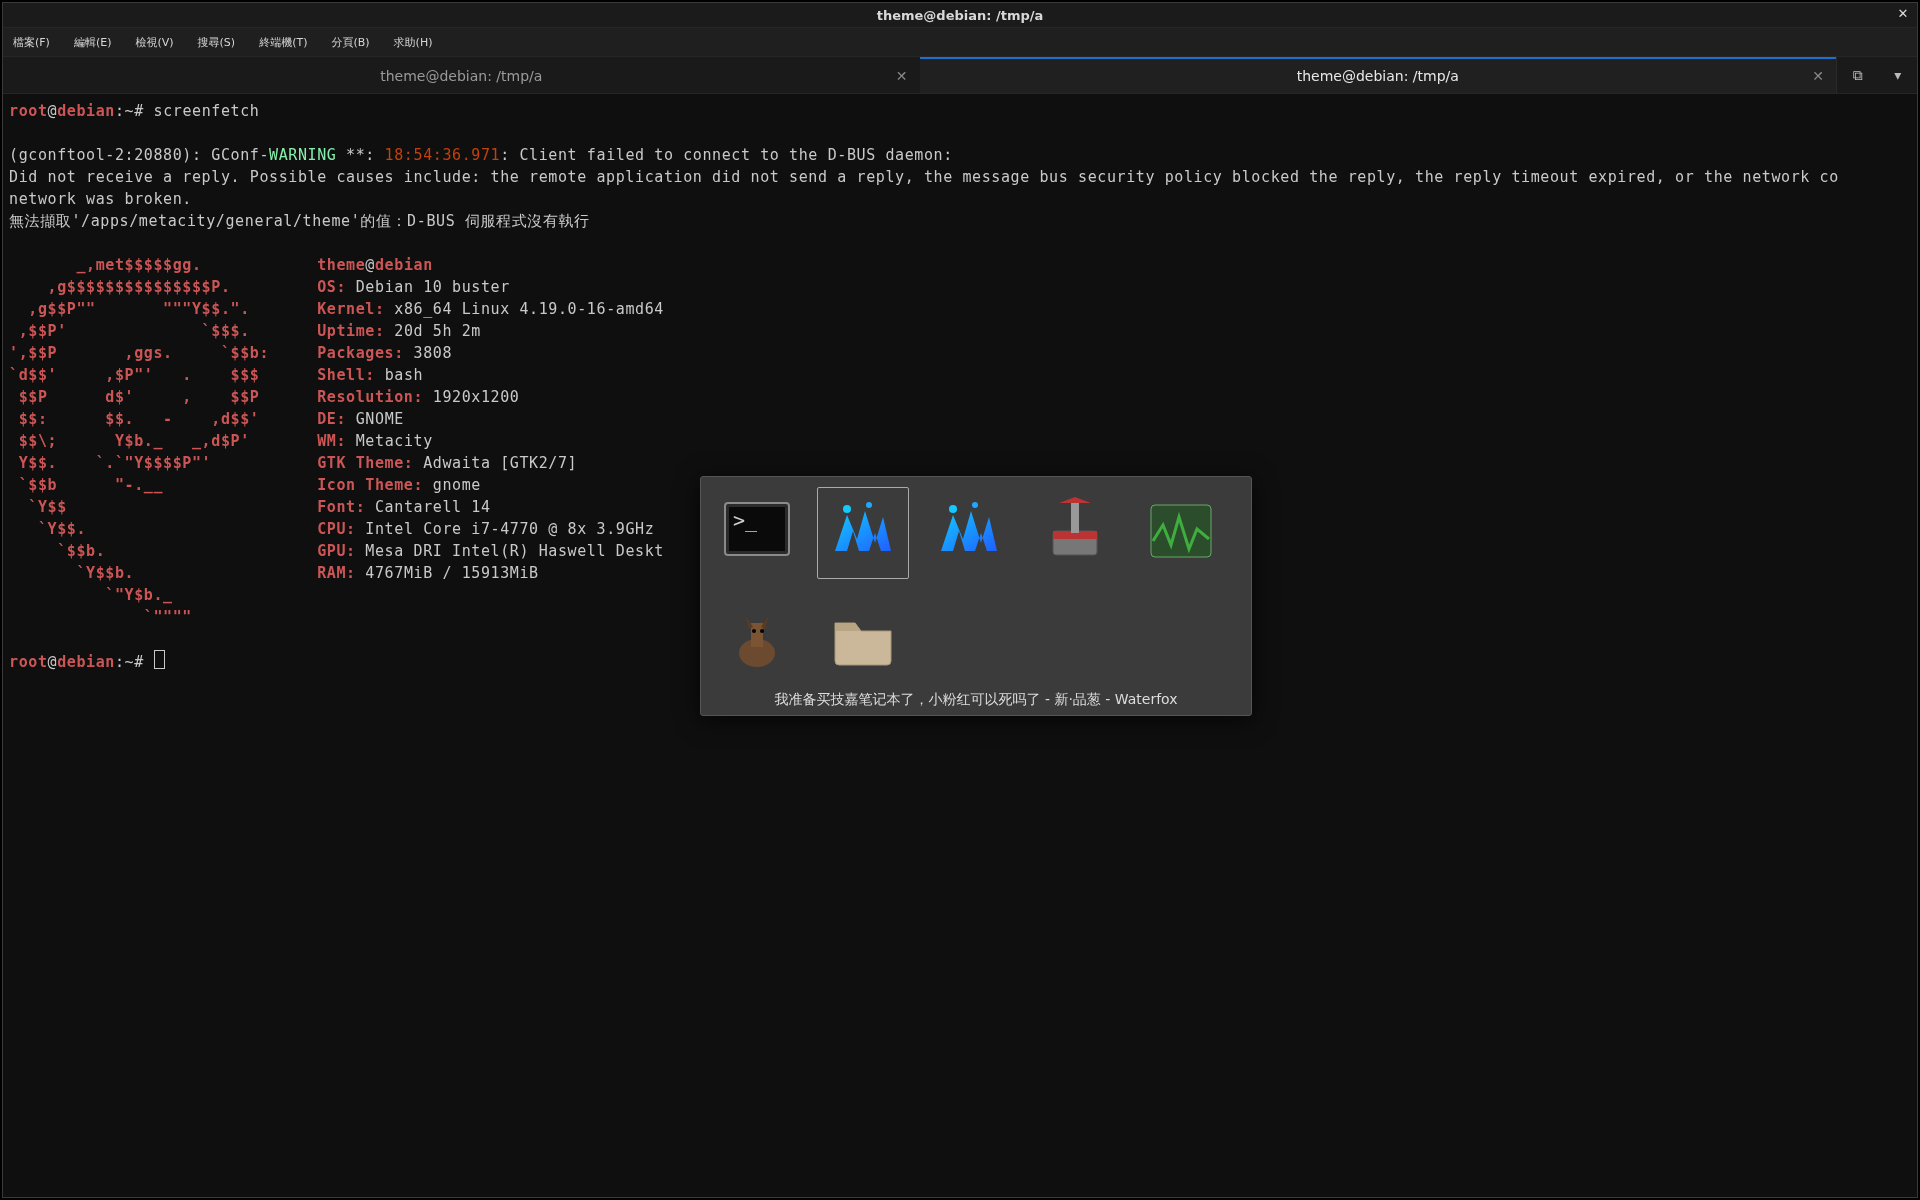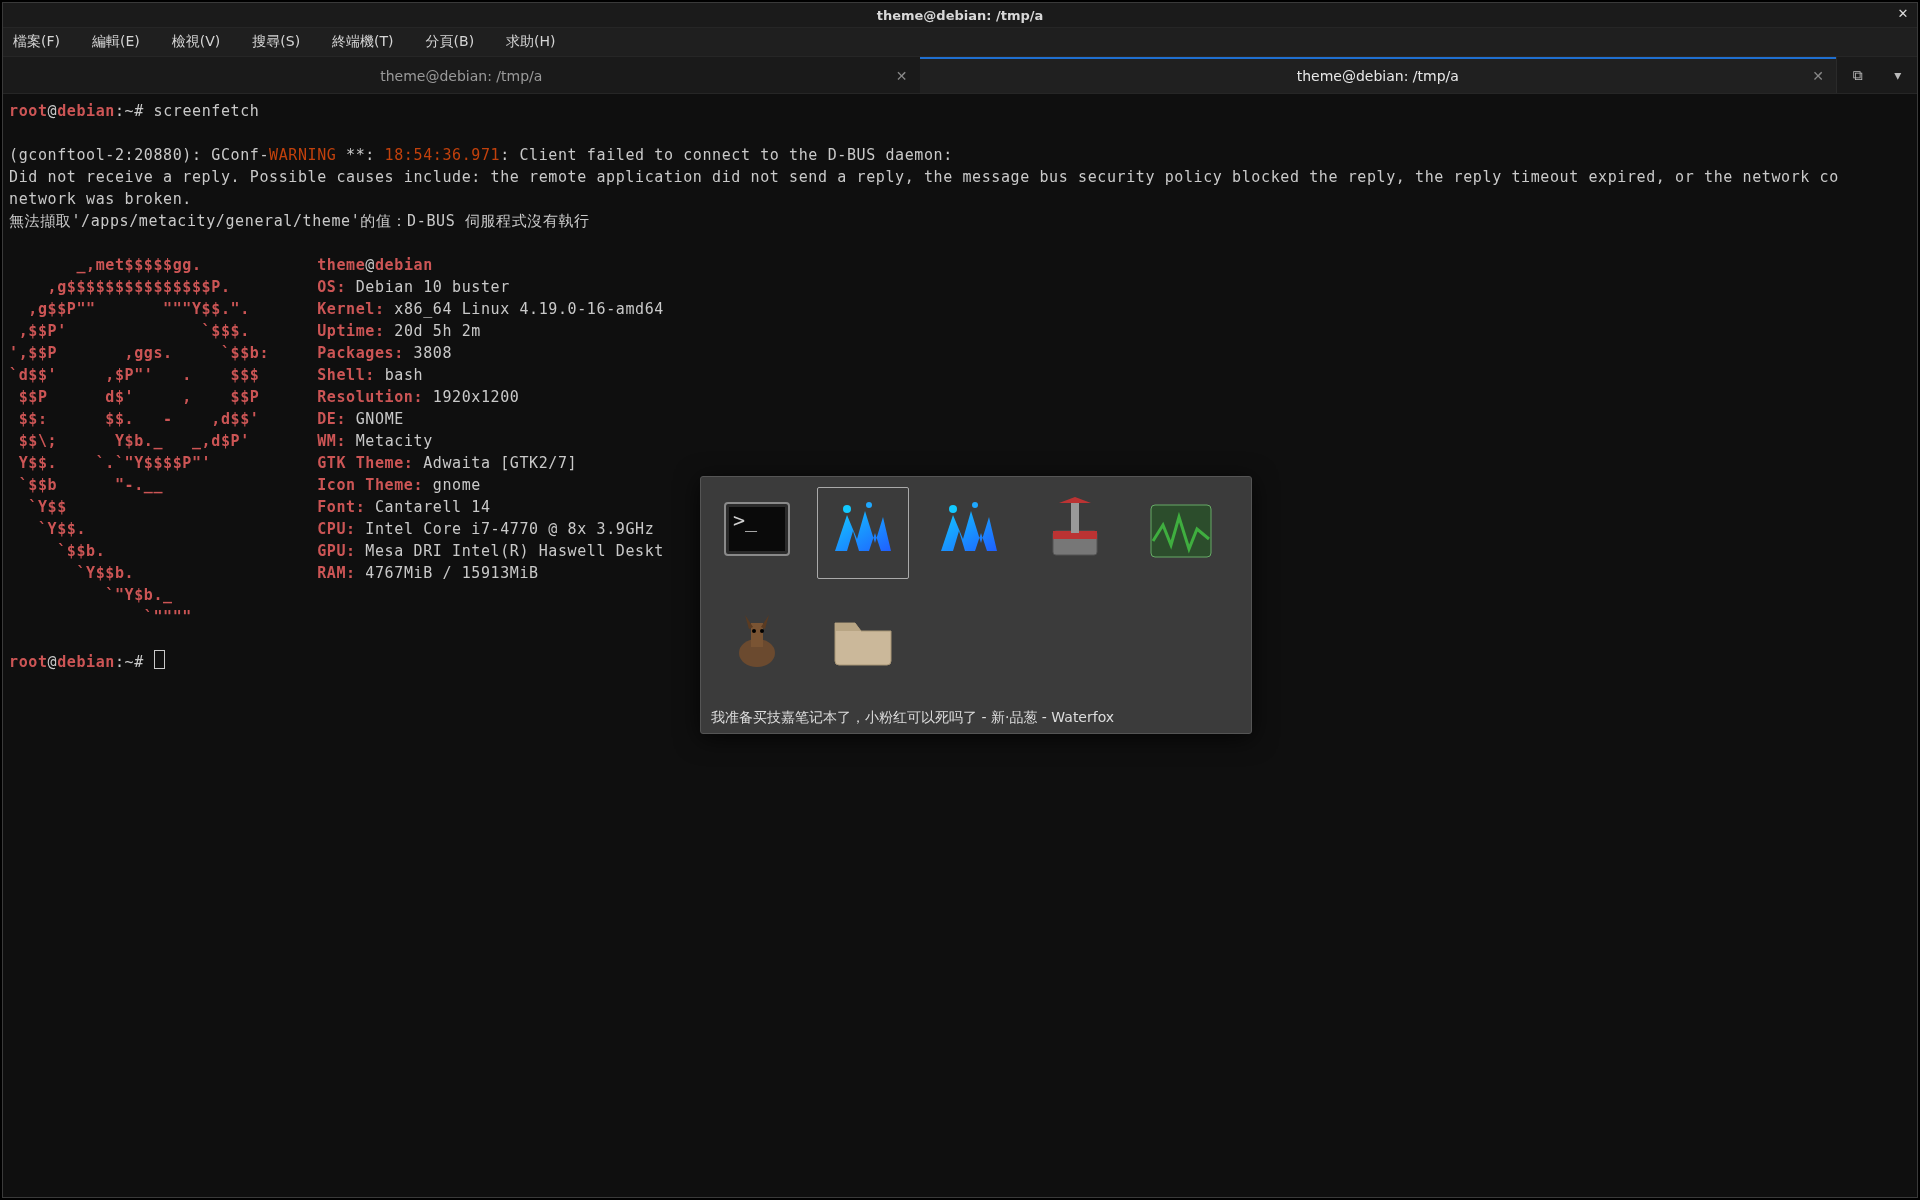--- a/index.html
+++ b/index.html
@@ -46,23 +46,23 @@
     text-align: center;
     line-height: 16px;
     cursor: pointer;
   }
   .menubar {
     height: 28px;
     background: #1f1f1f;
     display: flex;
     align-items: center;
     padding: 0 6px;
-    font-size: 14px;
+    font-size: 11px;
     color: #d5d5d5;
-    gap: 24px;
+    gap: 16px;
     border-bottom: 1px solid #262626;
   }
   .menubar .menu-item { padding: 2px 4px; cursor: pointer; }
   .tabbar {
     height: 36px;
     display: flex;
     background: #1a1a1a;
     border-bottom: 1px solid #262626;
     align-items: stretch;
   }
@@ -107,21 +107,21 @@
   pre.term {
     margin: 0;
     font-family: "DejaVu Sans Mono","Monaco","Consolas",monospace;
     font-size: 15px;
     line-height: 22px;
     color: #c9c9c9;
     white-space: pre;
     letter-spacing: 0.6px;
   }
   .red { color: #cc5555; font-weight: bold; }
-  .yellow { color: #c2410c; }
+  .yellow { color: #86efac; }
   .cyan { color: #c2410c; }
   .grey { color: #c9c9c9; }
   .cursor-box {
     display: inline-block;
     width: 9px;
     height: 17px;
     border: 1px solid #c9c9c9;
     vertical-align: -2px;
   }
 
@@ -150,23 +150,24 @@
     justify-content: center;
     border: 2px solid transparent;
     box-sizing: border-box;
     cursor: pointer;
   }
   .sw-item.selected {
     border: 1px solid #aaa;
     border-radius: 2px;
   }
   .sw-caption {
+    text-align: center;
     font-size: 14px;
     color: #ddd;
-    margin-top: 24px;
+    margin-top: 6px;
     white-space: nowrap;
     overflow: hidden;
   }
 
   
   .sw-item svg { width: 72px; height: 72px; }
 
   
   .icon-terminal-bg { fill:#2b2b2b; stroke:#8a8a8a; stroke-width:2; }
   .icon-terminal-screen { fill:#0a0a0a; }

